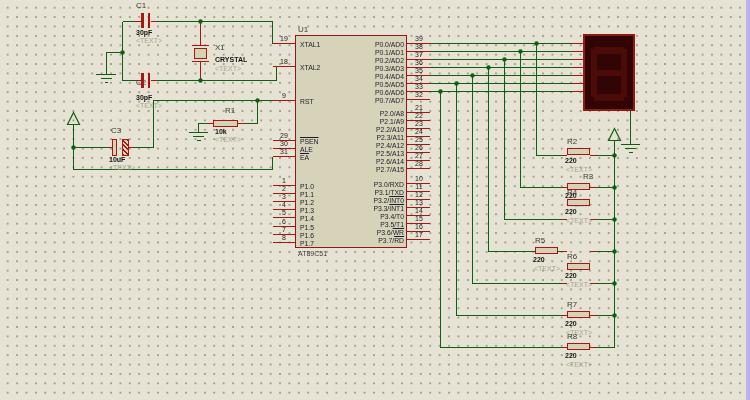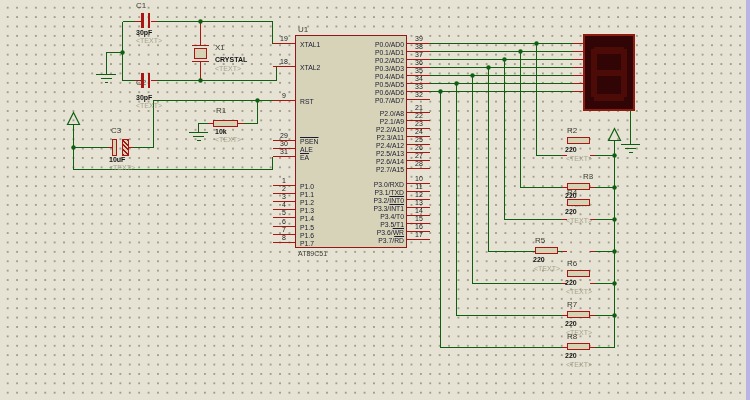--- a/index.html
+++ b/index.html
@@ -153,21 +153,21 @@
 
 <div class="comp" style="left:105px;top:126px;width:60px;height:52px">
   <span class="ref" style="left:6px;top:0">C3</span>
   <div class="cplate" style="left:6.5px;top:13px"></div>
   <div class="cplate hatch" style="left:16.5px;top:13px"></div>
   <span class="val" style="left:4px;top:30px">10uF</span>
   <span class="note" style="left:4px;top:38px">&lt;TEXT&gt;</span>
 </div>
 
 <div class="comp" style="left:210px;top:105px;width:50px;height:42px">
-  <span class="ref" style="left:6px;top:1px">R1</span>
+  <span class="ref" style="left:15px;top:1px">R1</span>
   <div class="rbody" style="left:3px;top:14.5px;width:25px;height:7px"></div>
   <span class="val" style="left:5px;top:23px">10k</span>
   <span class="note" style="left:5px;top:31px">&lt;TEXT&gt;</span>
 </div>
 
 <div class="chip">
   <span class="ref">U1</span>
   <span class="part">AT89C51</span>
 
   <div class="pin L" style="top:8px">
@@ -318,21 +318,21 @@
   <div class="pin R" style="top:196px">
       <span class="pnum">16</span>
       <span class="pname"><span>P3.6/</span><span class="bar">WR</span></span>
     </div>
   <div class="pin R" style="top:204px">
       <span class="pnum">17</span>
       <span class="pname"><span>P3.7/</span><span class="bar">RD</span></span>
     </div>
 </div>
 
-<div class="comp" style="left:560px;top:124px;width:55px;height:40px">
+<div class="comp" style="left:560px;top:135px;width:55px;height:40px">
   <span class="ref" style="left:7px;top:2px">R2</span>
   <div class="rbody" style="left:7px;top:13px;width:23px;height:7px"></div>
   <span class="val" style="left:5px;top:22px">220</span>
   <span class="note" style="left:6px;top:31px">&lt;TEXT&gt;</span>
 </div>
 <div class="comp" style="left:560px;top:170px;width:55px;height:40px">
   <span class="ref" style="left:23px;top:2px">R3</span>
   <div class="rbody" style="left:7px;top:13px;width:23px;height:7px"></div>
   <span class="val" style="left:5px;top:22px">220</span>
   <span class="note" style="left:6px;top:31px">&lt;TEXT&gt;</span>
@@ -342,21 +342,21 @@
   <div class="rbody" style="left:7px;top:13px;width:23px;height:7px"></div>
   <span class="val" style="left:5px;top:22px">220</span>
   <span class="note" style="left:6px;top:31px">&lt;TEXT&gt;</span>
 </div>
 <div class="comp" style="left:528px;top:234px;width:55px;height:40px">
   <span class="ref" style="left:7px;top:2px">R5</span>
   <div class="rbody" style="left:7px;top:13px;width:23px;height:7px"></div>
   <span class="val" style="left:5px;top:22px">220</span>
   <span class="note" style="left:6px;top:31px">&lt;TEXT&gt;</span>
 </div>
-<div class="comp" style="left:560px;top:257px;width:55px;height:40px">
+<div class="comp" style="left:560px;top:250px;width:55px;height:40px">
   <span class="ref" style="left:7px;top:2px">R6</span>
   <div class="rbody" style="left:7px;top:13px;width:23px;height:7px"></div>
   <span class="val" style="left:5px;top:22px">220</span>
   <span class="note" style="left:6px;top:31px">&lt;TEXT&gt;</span>
 </div>
 <div class="comp" style="left:560px;top:298px;width:55px;height:40px">
   <span class="ref" style="left:7px;top:2px">R7</span>
   <div class="rbody" style="left:7px;top:13px;width:23px;height:7px"></div>
   <span class="val" style="left:5px;top:22px">220</span>
   <span class="note" style="left:6px;top:31px">&lt;TEXT&gt;</span>

